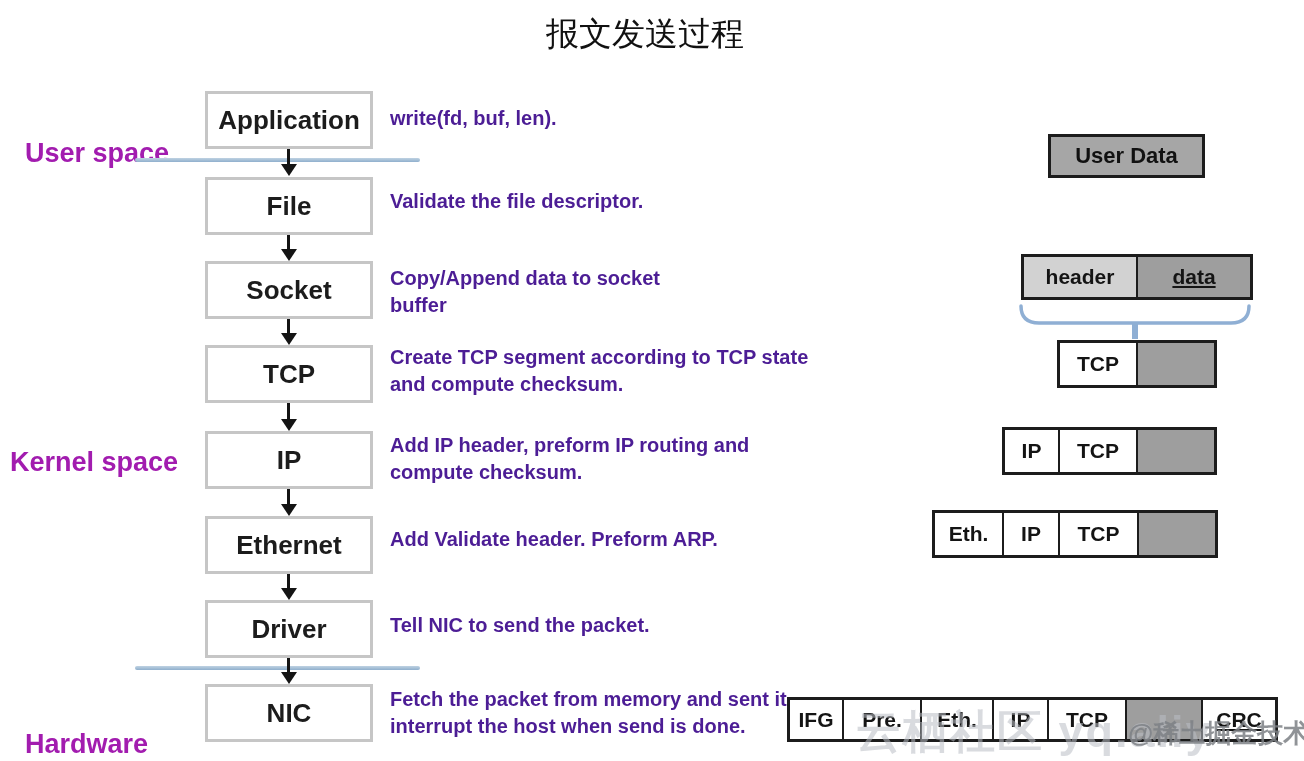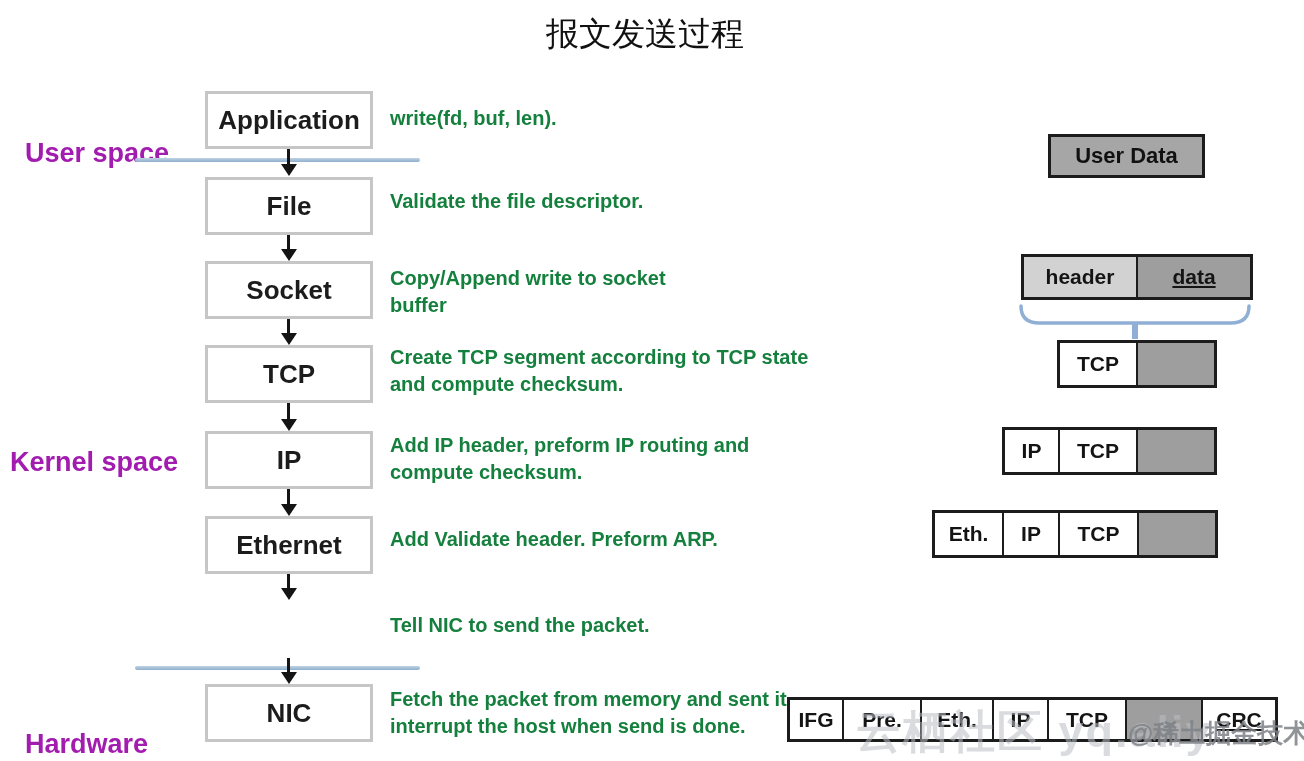--- a/index.html
+++ b/index.html
@@ -16,21 +16,21 @@
         justify-content:center;font-size:26px;font-weight:600;color:#1c1c1c;}
 
   .arrow{position:absolute;left:287px;width:3px;background:#141414;z-index:3;}
   .arrow::after{content:"";position:absolute;left:50%;transform:translateX(-50%);bottom:-11px;
         width:0;height:0;border-left:8px solid transparent;border-right:8px solid transparent;
         border-top:12px solid #141414;}
 
   .sep{position:absolute;left:135px;width:285px;height:4px;border-radius:2px;
        background:linear-gradient(#bfd2e2,#8fafcd);z-index:2;}
 
-  .desc{position:absolute;left:390px;font-size:20px;font-weight:600;line-height:27px;color:#15803d;}
+  .desc{position:absolute;left:390px;font-size:20px;font-weight:600;line-height:27px;color:#4c1d95;}
 
   .userdata{position:absolute;left:1048px;top:88px;width:157px;height:44px;background:#a6a6a6;
         border:3px solid #1c1c1c;box-sizing:border-box;display:flex;align-items:center;
         justify-content:center;font-size:22px;font-weight:600;color:#111;margin-top:46px;}
 
   .sbl{position:absolute;left:823px;top:268px;font-size:20px;font-weight:600;}
 
   .prow{position:absolute;display:flex;border:3px solid #1c1c1c;box-sizing:border-box;background:#fff;}
   .pcell{display:flex;align-items:center;justify-content:center;font-size:21px;font-weight:600;
          color:#141414;border-right:2.5px solid #1c1c1c;box-sizing:border-box;height:100%;}
@@ -70,35 +70,38 @@
     </div>
   <div class="fbox" style="top:345px">
       <span>TCP</span>
     </div>
   <div class="fbox" style="top:431px">
       <span>IP</span>
     </div>
   <div class="fbox" style="top:516px">
       <span>Ethernet</span>
     </div>
+  <div class="fbox" style="top:600px">
+      <span>Driver</span>
+    </div>
   <div class="fbox" style="top:684px">
       <span>NIC</span>
     </div>
 
   <div class="arrow" style="top:149px;height:16px"></div>
   <div class="arrow" style="top:235px;height:15px"></div>
   <div class="arrow" style="top:319px;height:15px"></div>
   <div class="arrow" style="top:403px;height:17px"></div>
   <div class="arrow" style="top:489px;height:16px"></div>
   <div class="arrow" style="top:574px;height:15px"></div>
   <div class="arrow" style="top:658px;height:15px"></div>
 
   <div class="desc" style="top:105px;width:430px">write(fd, buf, len).</div>
   <div class="desc" style="top:188px;width:430px">Validate the file descriptor.</div>
-  <div class="desc" style="top:265px;width:300px">Copy/Append write to socket buffer</div>
+  <div class="desc" style="top:265px;width:300px">Copy/Append data to socket buffer</div>
   <div class="desc" style="top:344px;width:450px">Create TCP segment according to TCP state and compute checksum.</div>
   <div class="desc" style="top:432px;width:400px">Add IP header, preform IP routing and compute checksum.</div>
   <div class="desc" style="top:526px;width:430px">Add Validate header. Preform ARP.</div>
   <div class="desc" style="top:612px;width:430px">Tell NIC to send the packet.</div>
   <div class="desc" style="top:686px;width:405px">Fetch the packet from memory and sent it. interrupt the host when send is done.</div>
 
   <div class="userdata">
     <span>User Data</span>
   </div>
 

